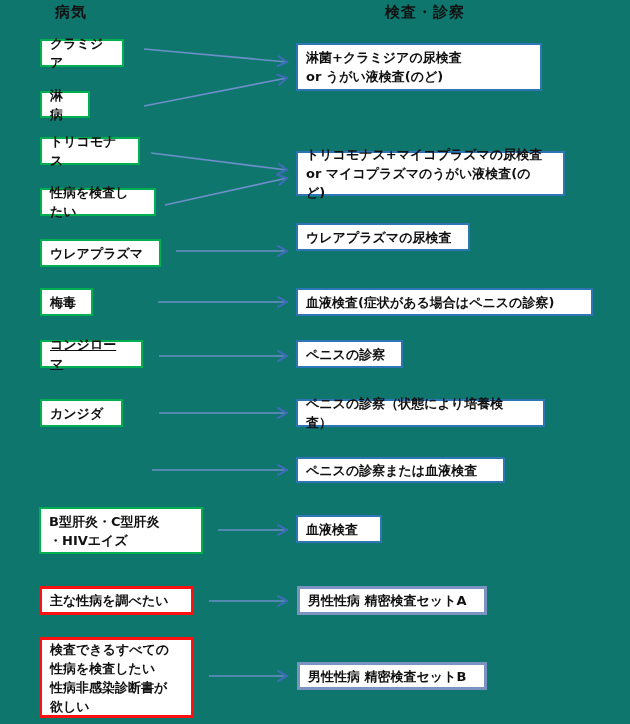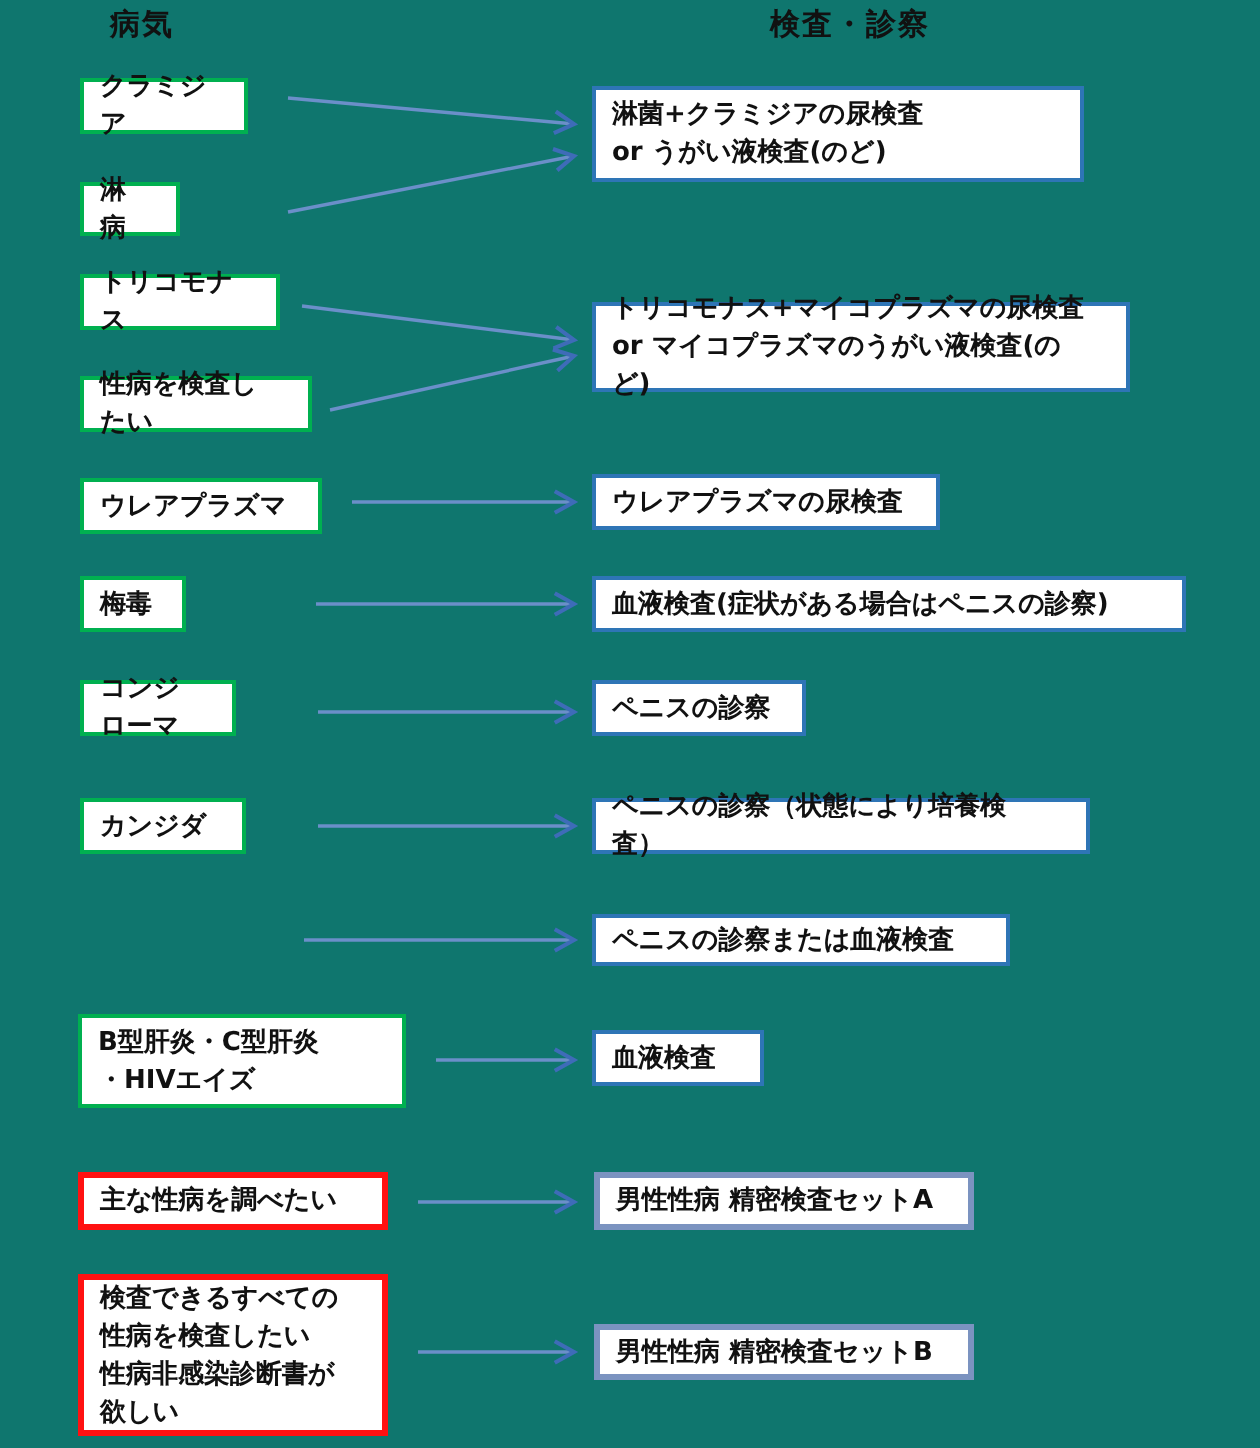--- a/index.html
+++ b/index.html
@@ -62,35 +62,35 @@
 
   <div class="hdr" style="left:55px;top:3px;">病気</div>
   <div class="hdr" style="left:349px;top:3px;margin-left:36px;">検査・診察</div>
 
   <div class="box green" style="left:40px;top:39px;width:84px;height:28px;">クラミジア</div>
   <div class="box green" style="left:40px;top:91px;width:50px;height:27px;">淋病</div>
   <div class="box green" style="left:40px;top:137px;width:100px;height:28px;">トリコモナス</div>
   <div class="box green" style="left:40px;top:188px;width:116px;height:28px;">性病を検査したい</div>
   <div class="box green" style="left:40px;top:239px;width:121px;height:28px;">ウレアプラズマ</div>
   <div class="box green" style="left:40px;top:288px;width:53px;height:28px;">梅毒</div>
-  <div class="box green" style="left:40px;top:340px;width:78px;height:28px;">コンジローマ</div>
+  <div class="box green" style="left:40px;top:340px;width:103px;height:28px;text-decoration:underline;">コンジローマ</div>
   <div class="box green" style="left:40px;top:399px;width:83px;height:28px;">カンジダ</div>
   <div class="box green" style="left:39px;top:507px;width:164px;height:47px;">B型肝炎・C型肝炎
 ・HIVエイズ</div>
   <div class="box red" style="left:39px;top:586px;width:155px;height:29px;">主な性病を調べたい</div>
   <div class="box red" style="left:39px;top:637px;width:155px;height:81px;">検査できるすべての
 性病を検査したい
 性病非感染診断書が
 欲しい</div>
 
   <div class="box blue" style="left:296px;top:43px;width:246px;height:48px;">淋菌+クラミジアの尿検査
 or うがい液検査(のど)</div>
   <div class="box blue" style="left:296px;top:151px;width:269px;height:45px;">トリコモナス+マイコプラズマの尿検査
 or マイコプラズマのうがい液検査(のど)</div>
-  <div class="box blue" style="left:296px;top:237px;width:174px;height:28px;">ウレアプラズマの尿検査</div>
+  <div class="box blue" style="left:296px;top:223px;width:174px;height:28px;">ウレアプラズマの尿検査</div>
   <div class="box blue" style="left:296px;top:288px;width:297px;height:28px;">血液検査(症状がある場合はペニスの診察)</div>
   <div class="box blue" style="left:296px;top:340px;width:107px;height:28px;">ペニスの診察</div>
   <div class="box blue" style="left:296px;top:457px;width:209px;height:26px;">ペニスの診察または血液検査</div>
   <div class="box blue" style="left:296px;top:399px;width:249px;height:28px;">ペニスの診察（状態により培養検査）</div>
   <div class="box blue" style="left:296px;top:515px;width:86px;height:28px;">血液検査</div>
   <div class="box steel" style="left:297px;top:586px;width:190px;height:29px;">男性性病 精密検査セットA</div>
   <div class="box steel" style="left:297px;top:662px;width:190px;height:28px;">男性性病 精密検査セットB</div>
 
 </div>
 

